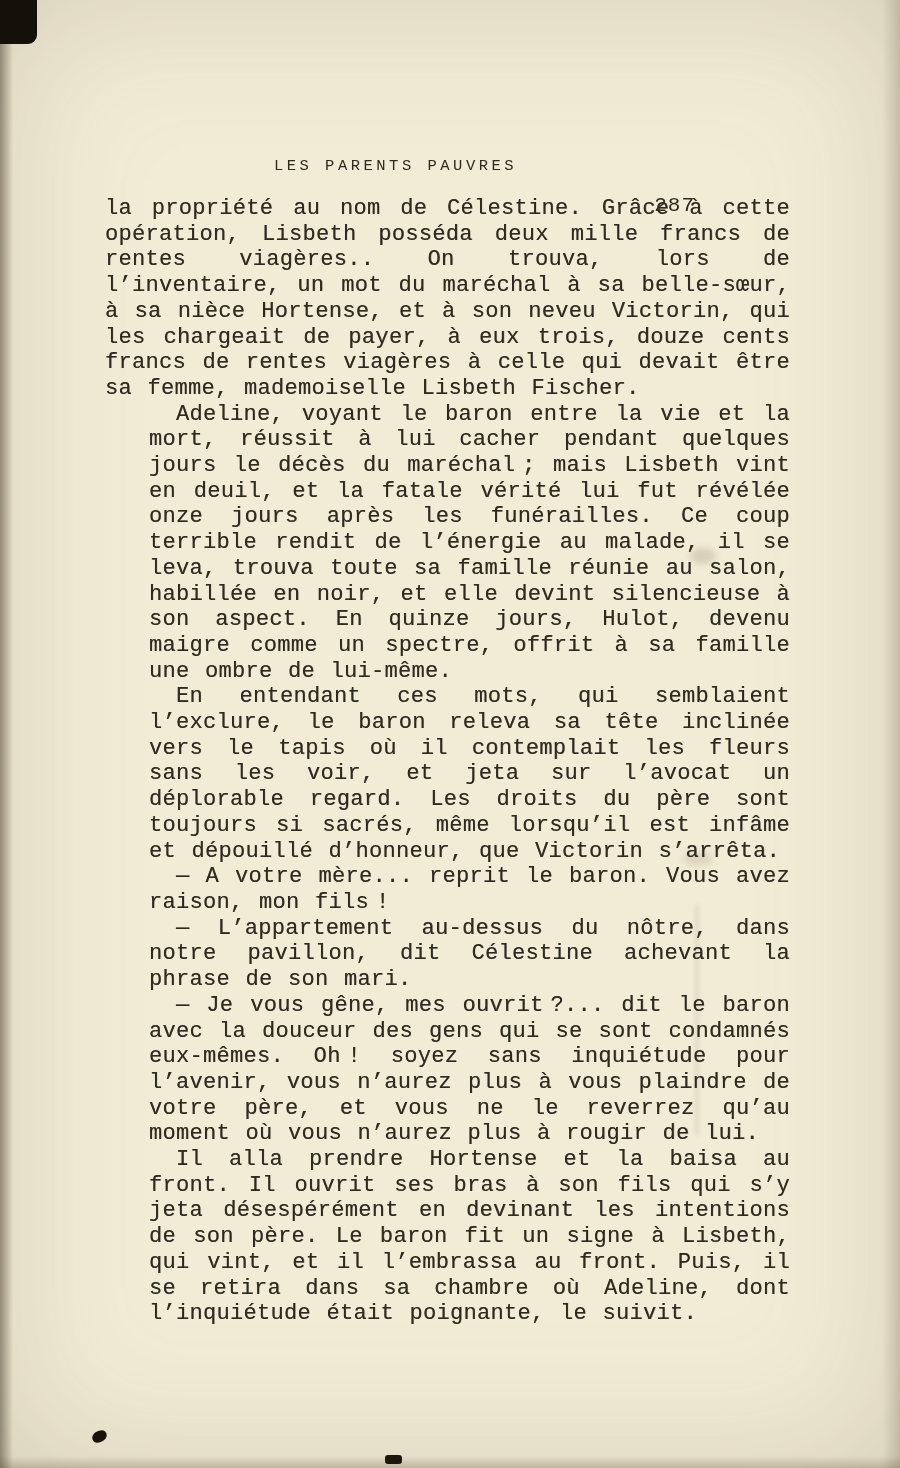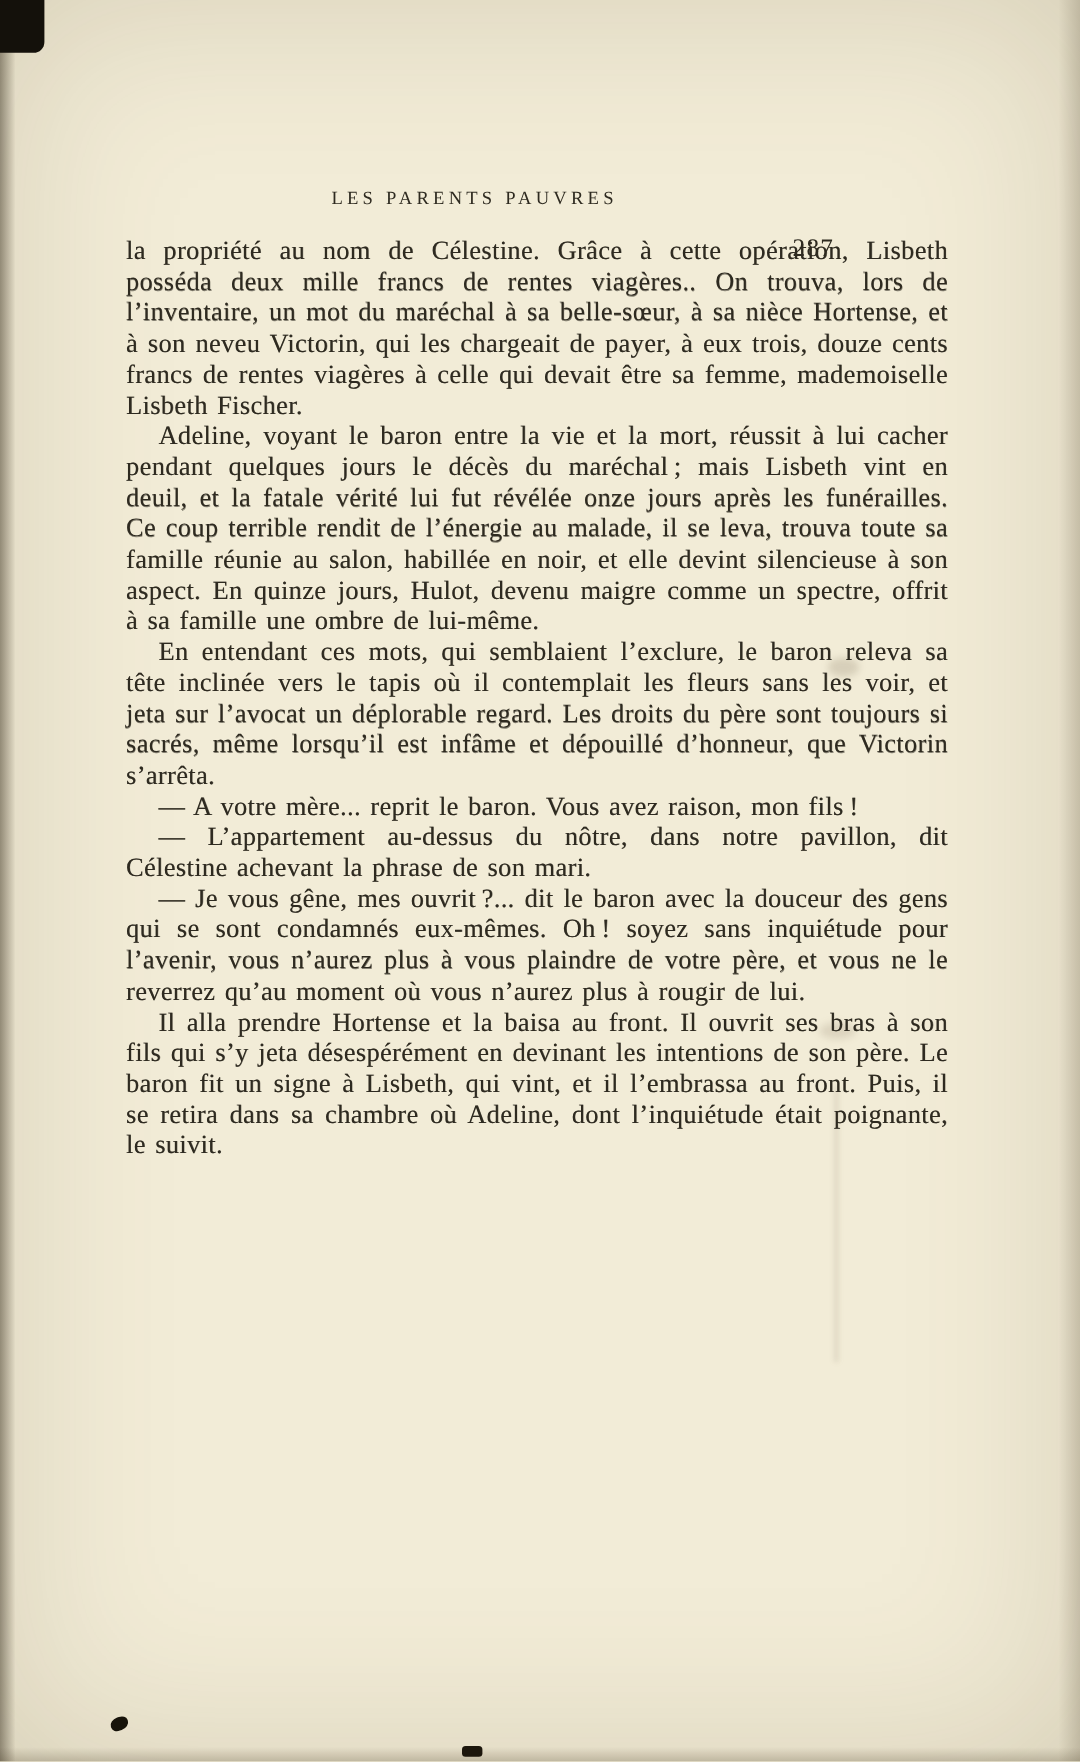--- a/index.html
+++ b/index.html
@@ -50,21 +50,21 @@
     position: absolute; left: 683px; top: 852px; width: 30px; height: 14px;
     background: rgba(110,95,70,0.16); border-radius: 50%; filter: blur(3px);
   }
   .smudge-streak {
     position: absolute; left: 695px; top: 905px; width: 4px; height: 230px;
     background: rgba(110,95,70,0.13); filter: blur(2px);
   }
 
   
   .textcol {
-    position: absolute; left: 105px; top: 152px; width: 685px;
+    position: absolute; left: 105px; top: 152px; width: 685px; font-family: Liberation Mono, monospace;
   }
   .page-header { position: relative; height: 36px; }
   .running-title {
     position: absolute; top: 5px;
     left: calc(50% - 52px); transform: translateX(-50%);
     font-size: 15.5px; letter-spacing: 3.5px; white-space: nowrap;
   }
   .page-number {
     position: absolute; right: 95px; top: 0;
     font-size: 21px; letter-spacing: 1px; margin-top: 42px;
@@ -73,21 +73,21 @@
   .page-body {
     margin-top: 8px;
     text-align: justify;
     font-size: 22px;
     line-height: 25.7px;
     letter-spacing: 0.3px;
     word-spacing: 2px;
     text-shadow: 0.3px 0.2px 0 rgba(46,42,32,0.55);
   }
   .para { margin: 0; }
-  .para.indent { text-indent: 27px; }
+  .para.indent { text-indent: 27px; margin-left: 44px; }
   .italic { font-style: italic; }
 </style>
 </head>
 <body>
 
 <div class="scan-vignette"></div>
 <div class="left-edge-shadow"></div>
 <div class="right-edge-shadow"></div>
 <div class="bottom-edge-shadow"></div>
 <div class="corner-mark"></div>

